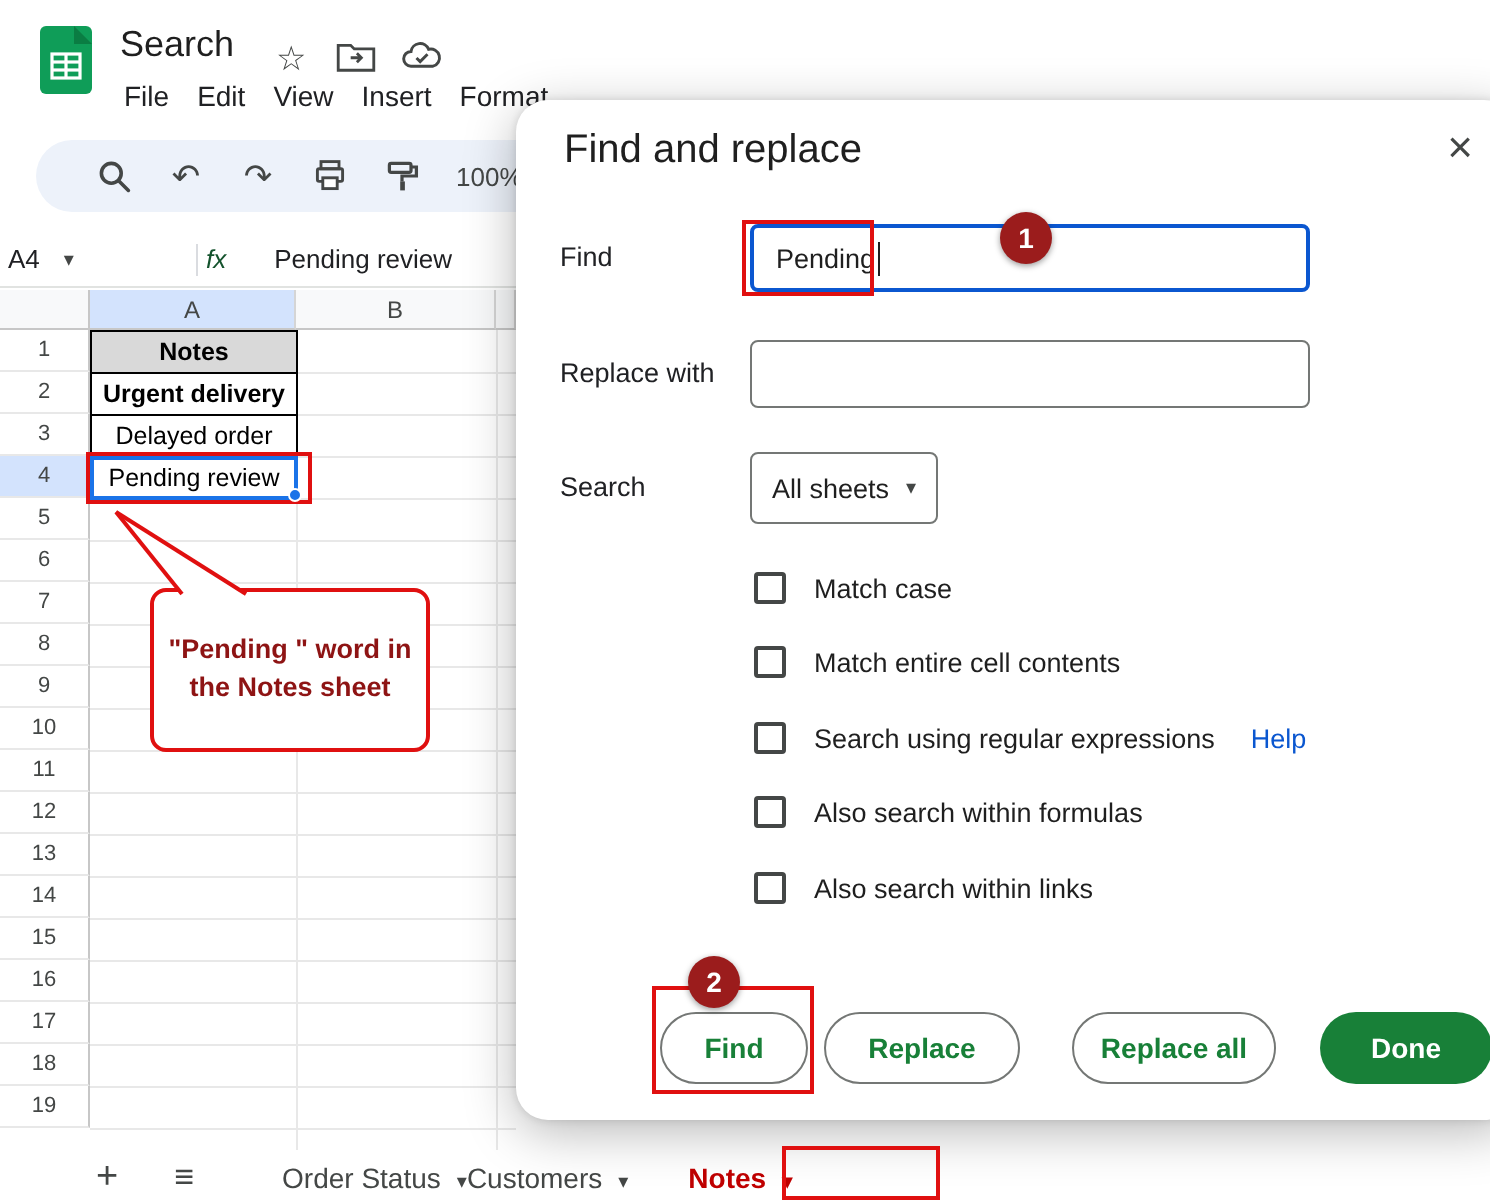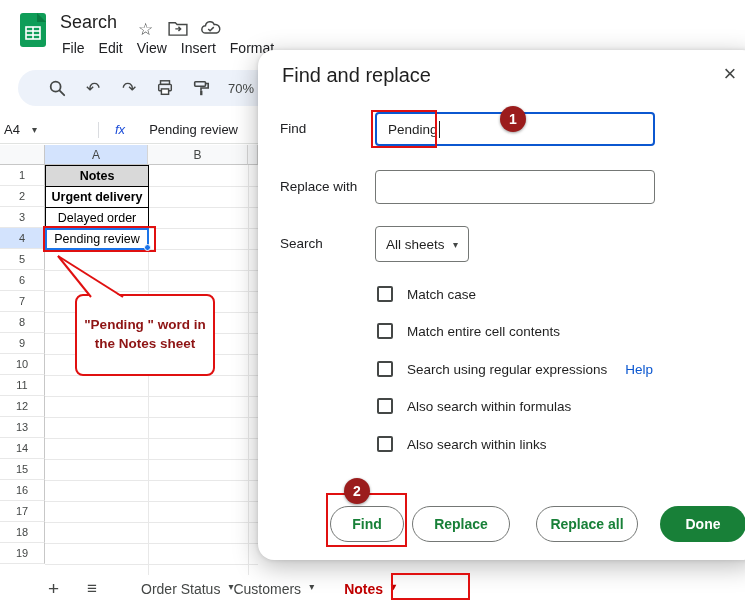--- a/index.html
+++ b/index.html
@@ -19,21 +19,21 @@
              border-radius:18px; display:flex; align-items:center; gap:18px; padding-left:30px; color:#444746; }
   .tb-glyph { font-size:17px; width:18px; text-align:center; color:#444746; }
   .tb-svg { width:18px; height:18px; }
   .zoom { display:flex; align-items:center; gap:6px; font-size:13px; color:#444746; }
   .small-arrow { font-size:10px; color:#444746; }
 
   .formulabar { position:absolute; left:0; top:116px; width:745px; height:28px; border-bottom:1px solid #e1e3e1;
                 display:flex; align-items:center; font-size:13px; color:#202124; background:#fff; }
   .namebox { display:flex; align-items:center; gap:12px; padding-left:4px; width:98px; }
   .fdiv { width:1px; height:16px; background:#dadce0; }
-  .fx { font-style:italic; color:#1d4ed8; margin-left:16px; }
+  .fx { font-style:italic; color:#14532d; margin-left:4px; }
   .fvalue { margin-left:24px; }
 
   
   .grid { position:absolute; left:0; top:145px; width:258px; height:430px; overflow:hidden; background:#fff; }
   .corner { position:absolute; left:0; top:0; width:45px; height:20px; background:#f8f9fa;
             border-right:1px solid #c7c7c7; border-bottom:1px solid #c7c7c7; z-index:1; }
   .colhead { position:absolute; top:0; height:20px; background:#f8f9fa; border-right:1px solid #d5d5d5;
              border-bottom:1px solid #c7c7c7; font-size:12px; color:#444746; display:flex;
              align-items:center; justify-content:center; z-index:1; }
   .colA { left:45px; width:103px; background:#d3e3fd; }
@@ -98,21 +98,21 @@
            font-size:14px; font-weight:bold; display:flex; align-items:center; justify-content:center;
            z-index:21; box-shadow:0 1px 3px rgba(0,0,0,.4); }
   .badge1 { left:500px; top:106px; }
   .badge2 { left:344px; top:478px; }
 
   
   .sheetbar { position:absolute; left:0; top:575px; width:745px; height:27px; background:#fff;
               display:flex; align-items:center; font-size:14px; color:#444746; z-index:4; }
   .sb-plus { margin-left:48px; font-size:19px; color:#444746; cursor:pointer; }
   .sb-menu { margin-left:28px; font-size:17px; color:#444746; cursor:pointer; }
-  .tab { display:flex; align-items:flex-start; gap:8px; cursor:pointer; }
+  .tab { display:flex; align-items:flex-end; gap:8px; cursor:pointer; }
   .tab1 { margin-left:44px; } .tab2 { } .tab3 { margin-left:30px; }
   .tab-active { color:#c00000; font-weight:bold; }
   .tabarrow { font-size:10px; }
 </style>
 </head>
 <body>
 
 <div class="screen">
 
   <svg class="logo" viewBox="0 0 26 34">
@@ -155,21 +155,21 @@
       <rect x="5" y="2" width="10" height="4" fill="none" stroke="#444746" stroke-width="1.6"></rect>
       <rect x="3" y="6" width="14" height="7" rx="1" fill="none" stroke="#444746" stroke-width="1.6"></rect>
       <rect x="6" y="11" width="8" height="6" fill="#fff" stroke="#444746" stroke-width="1.6"></rect>
     </svg>
     <svg class="tb-svg" viewBox="0 0 20 20">
       <rect x="3" y="3" width="12" height="5" rx="1" fill="none" stroke="#444746" stroke-width="1.8"></rect>
       <path d="M15 5h3v5h-8v3" fill="none" stroke="#444746" stroke-width="1.8"></path>
       <rect x="9" y="13" width="2.6" height="5" fill="#444746"></rect>
     </svg>
     <div class="zoom">
-      <span>70%</span>
+      <span>100%</span>
       <span class="small-arrow">▾</span>
     </div>
   </div>
 
   <div class="formulabar">
     <div class="namebox">
       <span>A4</span>
       <span class="small-arrow">▾</span>
     </div>
     <div class="fdiv"></div>

